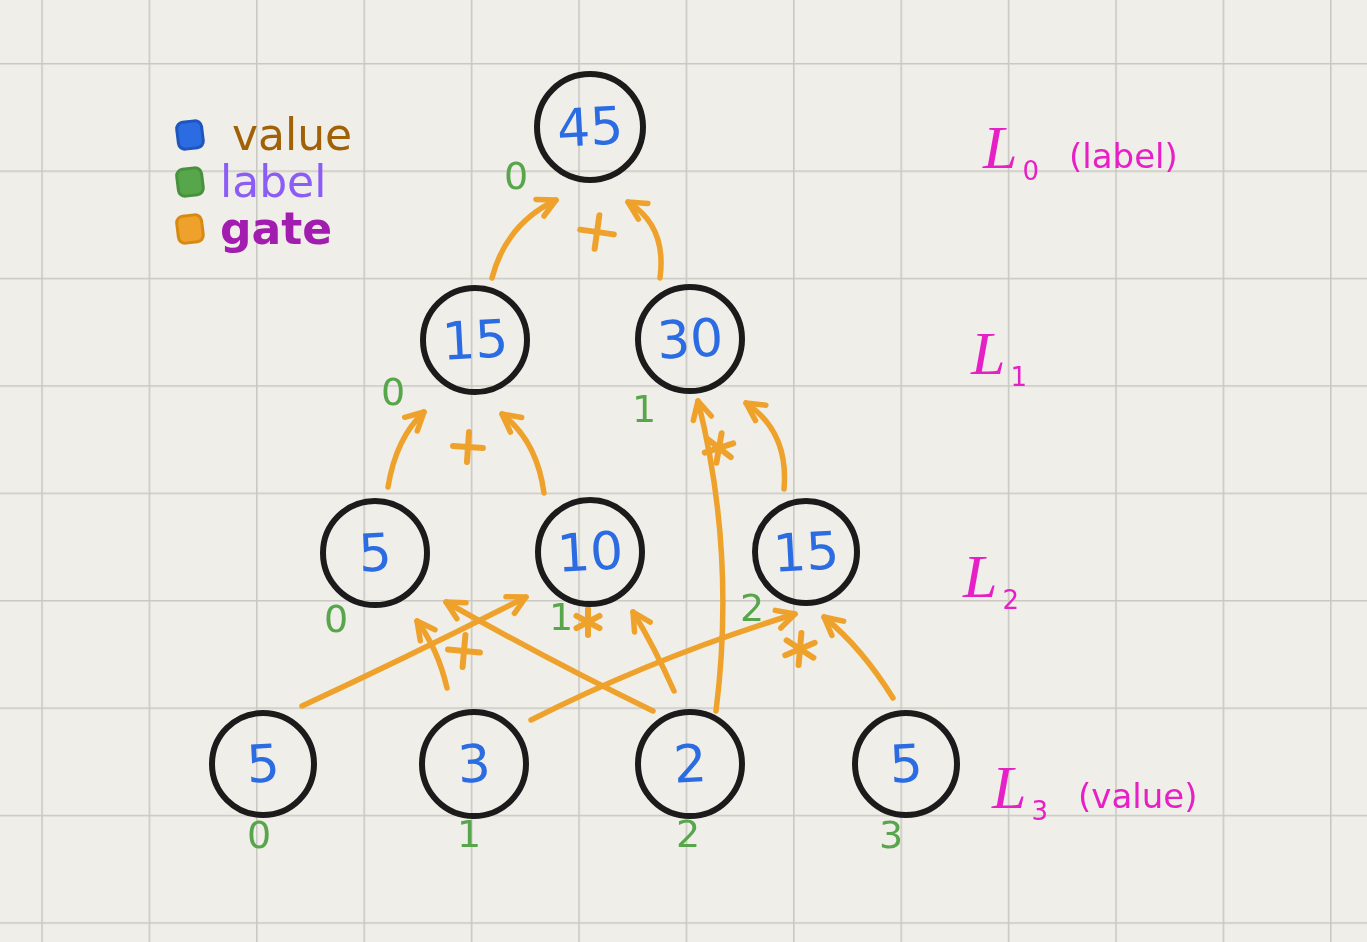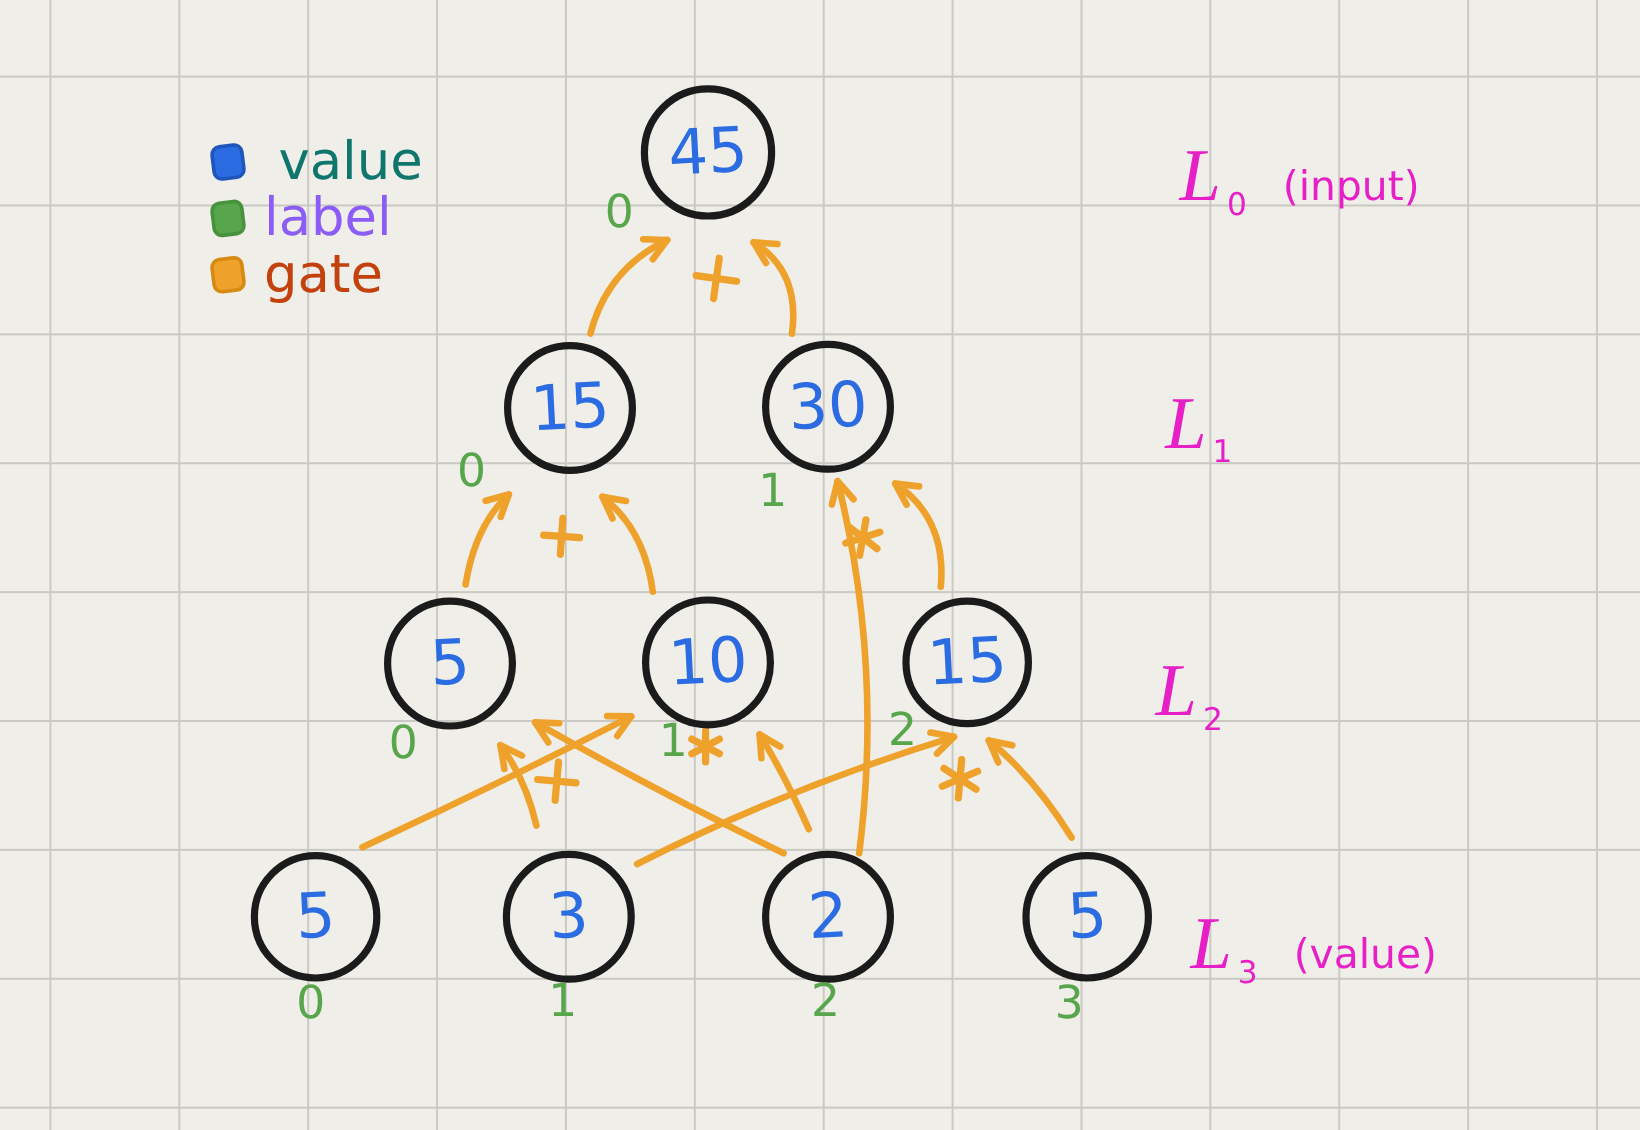--- a/index.html
+++ b/index.html
@@ -118,36 +118,36 @@
       <text x="690" y="764" class="t-value" fill="#2b6ce2" text-anchor="middle" dominant-baseline="central" transform="rotate(-3 690 764)">2</text>
       <text x="688" y="834" class="t-index" fill="#58a64c" text-anchor="middle" dominant-baseline="central">2</text>
       <circle cx="906" cy="764" r="51" fill="none" stroke="#1b1b1b" stroke-width="6"></circle>
       <text x="906" y="764" class="t-value" fill="#2b6ce2" text-anchor="middle" dominant-baseline="central" transform="rotate(-3 906 764)">5</text>
       <text x="891" y="835" class="t-index" fill="#58a64c" text-anchor="middle" dominant-baseline="central">3</text>
     </svg>
 
   <div class="legend" style="left: 176px; top: 114px;">
     <div class="legend-row">
       <span class="swatch" style="background: rgb(43, 108, 226); border-color: rgb(31, 85, 189);"></span>
-      <span class="legend-text" style="color: #0f766e; margin-left: 28px;">value</span>
+      <span class="legend-text" style="color: #a16207; margin-left: 28px;">value</span>
     </div>
     <div class="legend-row">
       <span class="swatch" style="background: rgb(88, 166, 76); border-color: rgb(71, 146, 61);"></span>
       <span class="legend-text" style="color: #8b5cf6;">label</span>
     </div>
     <div class="legend-row">
       <span class="swatch" style="background: rgb(239, 162, 43); border-color: rgb(214, 138, 18);"></span>
-      <span class="legend-text" style="color: #c2410c;">gate</span>
+      <span class="legend-text" style="color: #a21caf; font-weight: bold;">gate</span>
     </div>
   </div>
 
   <div class="layer-label" style="left: 983px; top: 116px; color: rgb(230, 32, 198);">
     <span class="layer-L">L</span>
     <span class="layer-sub">0</span>
-    <span class="layer-ann">(input)</span>
+    <span class="layer-ann">(label)</span>
   </div>
   <div class="layer-label" style="left: 971px; top: 322px; color: rgb(230, 32, 198);">
     <span class="layer-L">L</span>
     <span class="layer-sub">1</span>
   </div>
   <div class="layer-label" style="left: 963px; top: 545px; color: rgb(230, 32, 198);">
     <span class="layer-L">L</span>
     <span class="layer-sub">2</span>
   </div>
   <div class="layer-label" style="left: 992px; top: 756px; color: rgb(230, 32, 198);">

